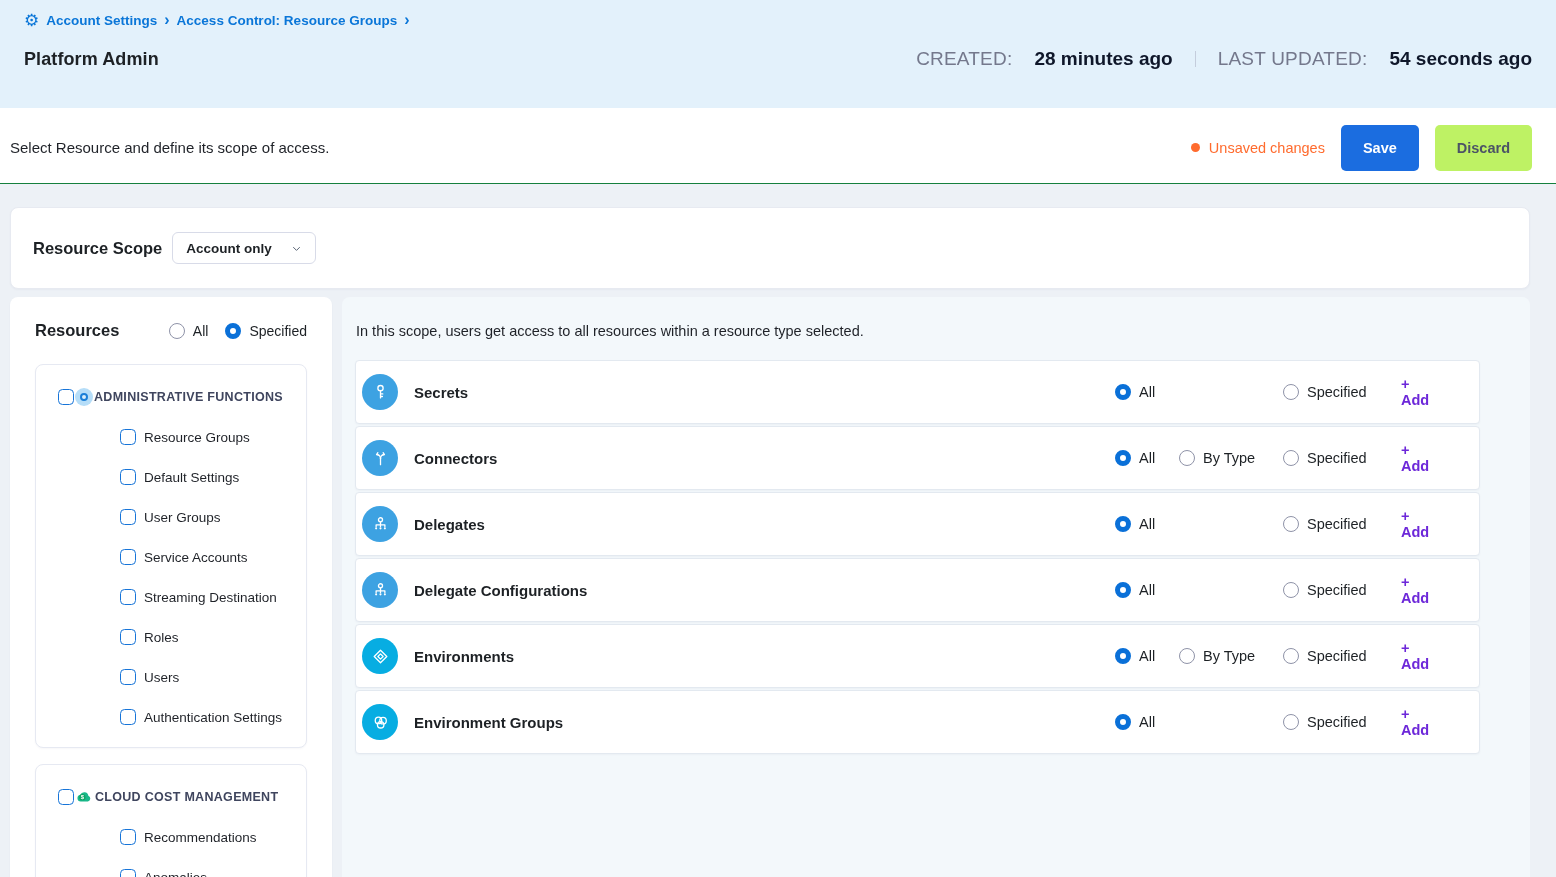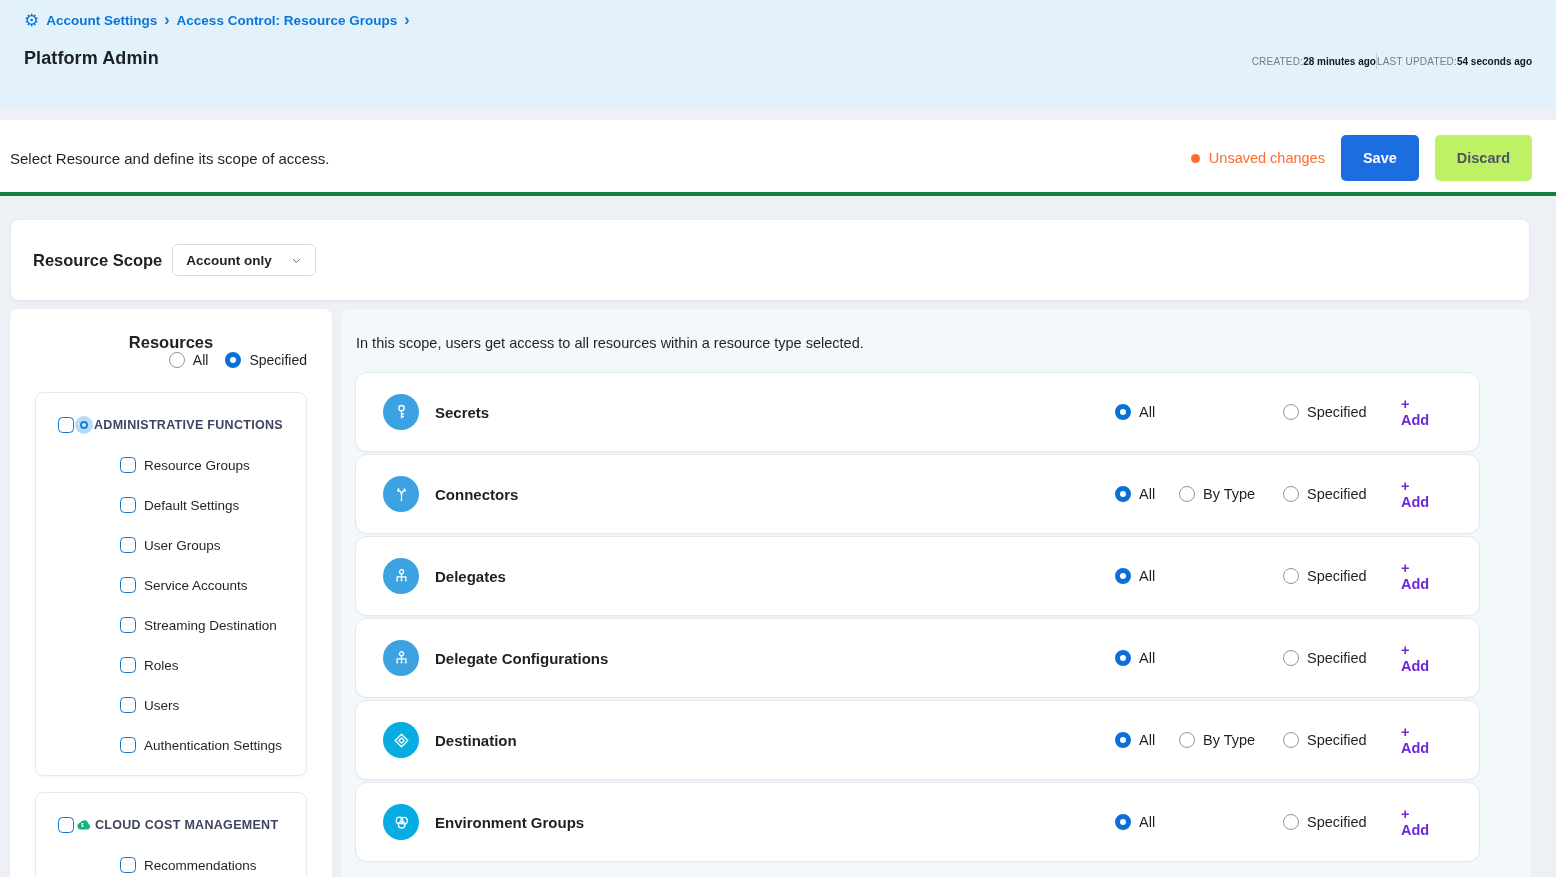--- a/index.html
+++ b/index.html
@@ -5,30 +5,30 @@
   * { margin:0; padding:0; box-sizing:border-box; }
   html,body { width:1556px; height:877px; overflow:hidden; }
   body { font-family:"Liberation Sans", sans-serif; background:#edf1f6; color:#1d2125; }
 
   
   .top-header { background:#e3f1fb; height:108px; padding:8px 24px 0 24px; }
   .breadcrumb { display:flex; align-items:center; gap:7px; height:24px; }
   .crumb-gear { color:#0a76d8; font-size:17px; line-height:1; }
   .crumb-link { color:#0a76d8; font-size:13.5px; font-weight:600; text-decoration:none; cursor:pointer; }
   .crumb-sep { color:#0a76d8; font-size:16px; font-weight:600; line-height:1; }
-  .title-row { display:flex; align-items:flex-end; margin-top:16px; }
+  .title-row { display:flex; align-items:center; margin-top:16px; }
   .page-title { font-size:18px; font-weight:700; color:#1d2125; letter-spacing:.1px; }
-  .meta { margin-left:auto; display:flex; align-items:center; gap:0; font-size:10px; }
+  .meta { margin-left:auto; display:flex; align-items:center; gap:22px; font-size:19px; }
   .meta-label { color:#74788c; letter-spacing:.2px; }
   .meta-value { color:#0f172a; font-weight:600; }
   .meta-sep { width:1px; height:16px; background:#c4cddc; }
 
   
   .toolbar { background:#ffffff; height:76px; display:flex; align-items:center;
-             padding:4px 24px 0 10px; border-bottom:4px solid #15803d;margin-top:12px; }
+             padding:4px 24px 0 10px; border-bottom:1px solid #15803d; }
   .toolbar-desc { font-size:15px; color:#1f2228; }
   .toolbar-right { margin-left:auto; display:flex; align-items:center; gap:16px; }
   .unsaved { display:flex; align-items:center; gap:9px; color:#ff6b2e; font-size:14.5px; }
   .unsaved-dot { width:9px; height:9px; border-radius:50%; background:#ff6b2e; }
   .btn { border:none; border-radius:5px; font-family:inherit; font-size:14.5px; font-weight:700;
          height:46px; padding:0 22px; cursor:pointer; }
   .btn-save { background:#1b6de0; color:#ffffff; }
   .btn-discard { background:#bef264; color:#4c5366; margin-left:0; }
 
   
@@ -38,21 +38,21 @@
   .scope-label { font-size:16.5px; font-weight:700; color:#1d2125; margin-right:10px; }
   .select { display:flex; align-items:center; gap:18px; background:#fff; border:1px solid #d8dbe8;
             border-radius:6px; height:32px; padding:0 12px 0 13px; cursor:pointer; min-width:132px; }
   .select-value { font-size:13.5px; font-weight:600; color:#1d2125; }
   .chev { width:13px; height:13px; stroke:#4a5568; fill:none; stroke-width:1.7; margin-left:auto; }
 
   
   .columns { display:flex; gap:10px; margin-top:8px; height:582px; }
   .sidebar { width:322px; background:#ffffff; border-radius:8px 8px 0 0; padding:24px 25px 0 25px;
              box-shadow:0 1px 2px rgba(40,60,90,.05); }
-  .sidebar-head { display:flex; align-items:center; margin-bottom:24px;flex-direction:column; }
+  .sidebar-head { display:flex; align-items:center; margin-bottom:24px; }
   .sidebar-title { font-size:16.5px; font-weight:700; }
   .sidebar-radios { margin-left:auto; display:flex; align-items:center; gap:17px; }
   .radio-opt { display:flex; align-items:center; gap:8px; cursor:pointer; font-size:14px; color:#1d2125; }
   .radio { width:16px; height:16px; border:1px solid #8f93a8; border-radius:50%; background:#fff; flex:0 0 auto; }
   .radio.sel { border:5px solid #0a70d8; }
 
   .group-card { border:1px solid #e6e9f2; border-radius:8px; background:#fff; padding:12px 0 10px 22px;
                 margin-bottom:16px; box-shadow:0 1px 2px rgba(40,60,90,.04); }
   .group-head { display:flex; align-items:center; gap:1px; height:40px; }
   .cbx { width:16px; height:16px; border:1.6px solid #1674d8; border-radius:4.5px; background:#fff;
@@ -60,22 +60,22 @@
   .group-badge { width:18px; height:18px; border-radius:50%; background:#b5ddf8; display:flex;
                  align-items:center; justify-content:center; }
   .group-badge .donut { width:8px; height:8px; border:2.5px solid #1b7fd8; border-radius:50%; background:#d9eefb; }
   .badge-cloud { width:19px; height:19px; }
   .group-label { font-size:12.5px; font-weight:700; color:#3f455e; letter-spacing:.3px; }
   .group-item { display:flex; align-items:center; gap:8px; height:40px; padding-left:62px; }
   .group-item span.lbl { font-size:13.5px; color:#1f2228; }
 
   .main { flex:1; background:#f3f8fb; border-radius:8px 8px 0 0; padding:26px 50px 0 13px; }
   .main-desc { font-size:14.5px; color:#1f2228; margin-bottom:21px; margin-left:1px; }
-  .res-row { background:#ffffff; border:1px solid #e3e9f0; border-radius:12px; height:80px;
-             display:flex; align-items:center; padding:0 40px 0 27px; margin-bottom:2px;
+  .res-row { background:#ffffff; border:1px solid #e3e9f0; border-radius:4px; height:64px;
+             display:flex; align-items:center; padding:0 40px 0 6px; margin-bottom:2px;
              box-shadow:0 1px 2px rgba(40,60,90,.04); }
   .res-ic { width:36px; height:36px; border-radius:50%; display:flex; align-items:center;
             justify-content:center; margin-right:16px; flex:0 0 auto; }
   .ic-blue { background:#3da2e2; }
   .ic-cyan { background:#07ade2; }
   .res-ic svg { width:21px; height:21px; stroke:#ffffff; fill:none; stroke-width:1.5;
                 stroke-linecap:round; stroke-linejoin:round; }
   .res-name { font-size:15px; font-weight:700; color:#1d2125; }
   .row-controls { margin-left:auto; display:grid; grid-template-columns:64px 104px 118px auto;
                   align-items:center; width:324px; }
@@ -309,21 +309,21 @@
         </div>
       </div>
 
       <div class="res-row">
         <span class="res-ic ic-cyan">
           <svg viewBox="0 0 24 24">
               <path d="M12 4.8 19.2 12 12 19.2 4.8 12Z"></path>
               <path d="M12 9l3 3-3 3-3-3Z"></path>
             </svg>
         </span>
-        <span class="res-name">Destination</span>
+        <span class="res-name">Environments</span>
         <div class="row-controls">
           <span class="radio-opt" style="grid-column:1">
             <span class="radio sel"></span>
             <span>All</span>
           </span>
           <span class="radio-opt" style="grid-column:2">
             <span class="radio"></span>
             <span>By Type</span>
           </span>
           <span class="radio-opt" style="grid-column:3">

